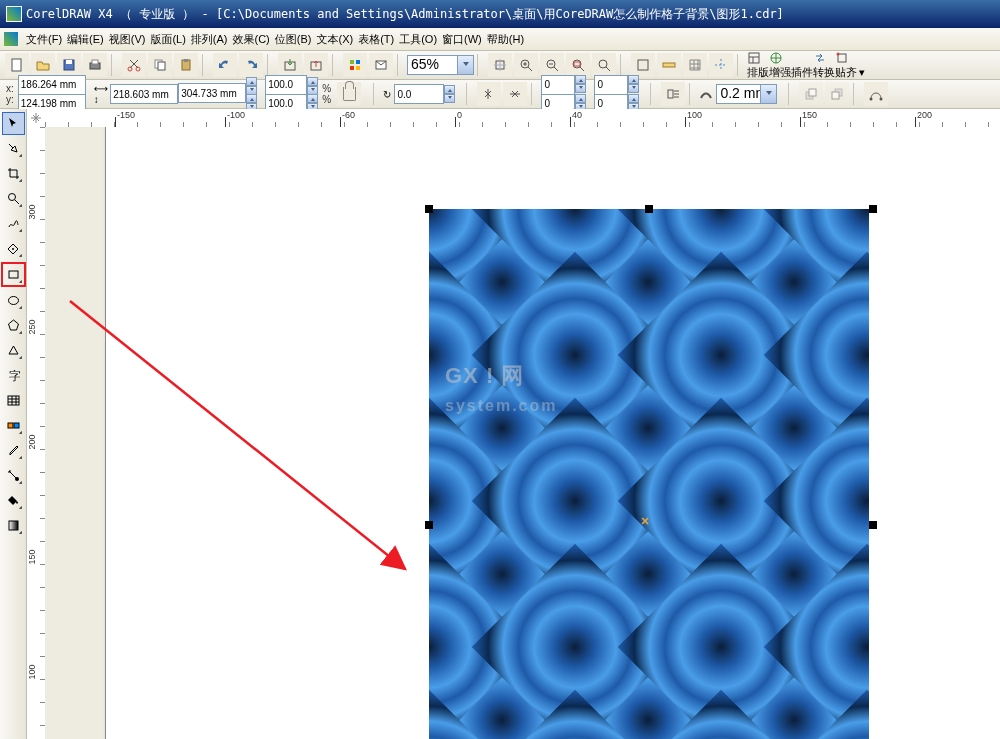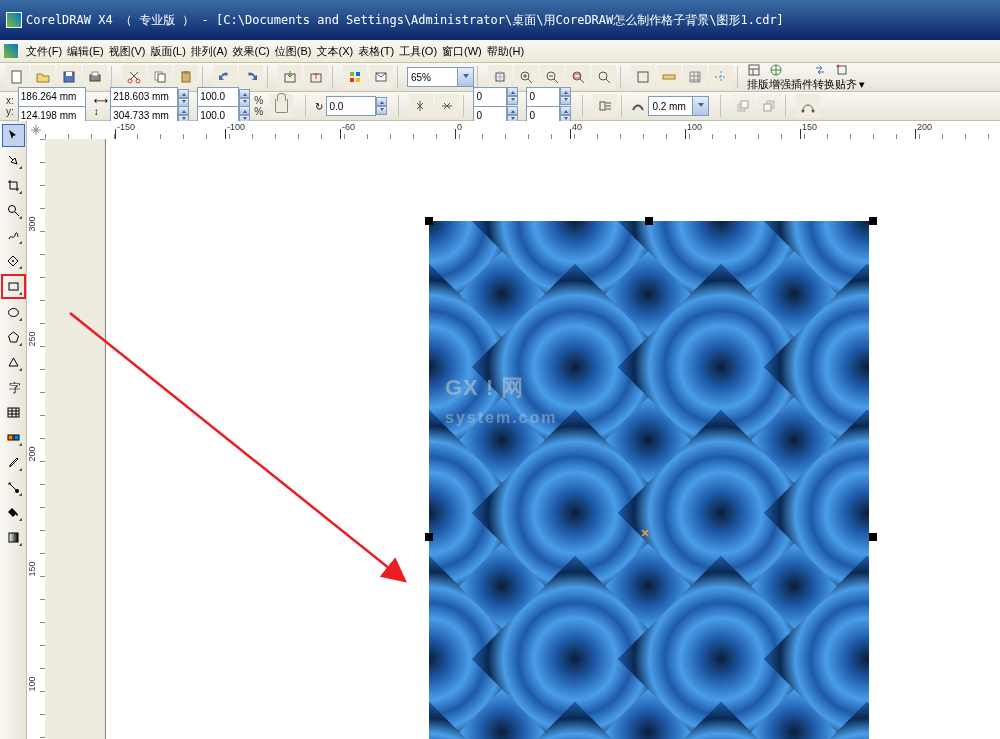--- a/index.html
+++ b/index.html
@@ -1,25 +1,25 @@
 <!DOCTYPE html>
 <html><head>
 <meta charset="utf-8">
 <style>
 html,body{margin:0;padding:0;font-family:"Microsoft YaHei",SimSun,Tahoma,sans-serif;font-size:11px;background:#ece9d8;overflow:hidden;width:1000px;height:739px}
-.titlebar{height:20px;background:linear-gradient(#3a6ea5,#0a246a);color:#fff;padding:10px 6px;display:flex;align-items:center;white-space:nowrap;font-family:SimSun,monospace;font-size:12px}
+.titlebar{height:20px;background:linear-gradient(#3a6ea5,#0a246a);color:#fff;padding:4px 6px;display:flex;align-items:center;white-space:nowrap;font-family:SimSun,monospace;font-size:12px}
 .titlebar .app-icon{width:14px;height:14px;background:linear-gradient(45deg,#7fba2e,#0078d7);margin-right:4px;border:1px solid #fff;flex-shrink:0}
 .menubar{height:22px;background:linear-gradient(#f9f8f4,#ece9d8);border-bottom:1px solid #c0c0b0;display:flex;align-items:center;padding:0 4px}
 .menubar .app-icon{width:14px;height:14px;background:linear-gradient(45deg,#7fba2e,#0078d7);margin-right:6px}
 .menubar span.mi{padding:2px 2px;margin-right:1px;cursor:default}
 .toolbar{height:28px;background:linear-gradient(#f9f8f4,#e8e5d8);border-bottom:1px solid #c0c0b0;display:flex;align-items:center;padding:0 4px}
 .tbtn{width:22px;height:22px;margin:0 1px;border:1px solid transparent;display:flex;align-items:center;justify-content:center;color:#333;background:#f0ede0}
 .sep{width:6px;height:22px;border-left:1px solid #c8c5b8;margin:0 3px}
 .field{height:18px;border:1px solid #7f9db9;background:#fff;font-size:10px;padding:0 2px;display:flex;align-items:center}
-.combo{position:relative;height:18px;border:1px solid #7f9db9;background:#fff;font-size:10px;display:flex;align-items:center;padding-left:3px}
+.combo{position:relative;height:18px;border:1px solid #7f9db9;background:#fff;font-size:14px;display:flex;align-items:flex-start;padding-left:3px}
 .combo .arrow{position:absolute;right:0;top:0;width:15px;height:18px;background:linear-gradient(#e4eefd,#afc5e8);border-left:1px solid #7f9db9;display:flex;align-items:center;justify-content:center}
 .combo .arrow::after{content:"";border:3px solid transparent;border-top:4px solid #4a6184}
 .spin{display:flex;flex-direction:column;width:11px;height:18px}
 .spin div{flex:1;background:linear-gradient(#e4eefd,#afc5e8);border:1px solid #7f9db9;display:flex;align-items:center;justify-content:center}
 .spin div::after{content:"";border:2px solid transparent}
 .spin div:first-child::after{border-bottom:3px solid #4a6184}
 .spin div:last-child::after{border-top:3px solid #4a6184}
 .propbar{height:28px;background:linear-gradient(#f9f8f4,#e8e5d8);border-bottom:1px solid #c0c0b0;display:flex;align-items:center;padding:0 4px;font-size:10px}
 .propbar .lbl{margin:0 2px;color:#333}
 .propbar .group{display:flex;align-items:center;margin-right:8px}
@@ -248,21 +248,21 @@
       <div class="field" style="width:62px;margin-top:-1px">
           <span>124.198 mm</span>
         </div>
     </div>
   </div>
   <div class="group">
     <div style="display:flex;flex-direction:column;margin-right:2px">
       <span>⟷</span>
       <span>↕</span>
     </div>
-    <div style="display:flex;flex-direction:column">
+    <div style="display:flex;flex-direction:row">
       <div class="field" style="width:62px">
           <span>218.603 mm</span>
         </div>
       <div class="field" style="width:62px;margin-top:-1px">
           <span>304.733 mm</span>
         </div>
     </div>
     <div style="display:flex;flex-direction:column">
         <div class="spin">
           <div></div>

